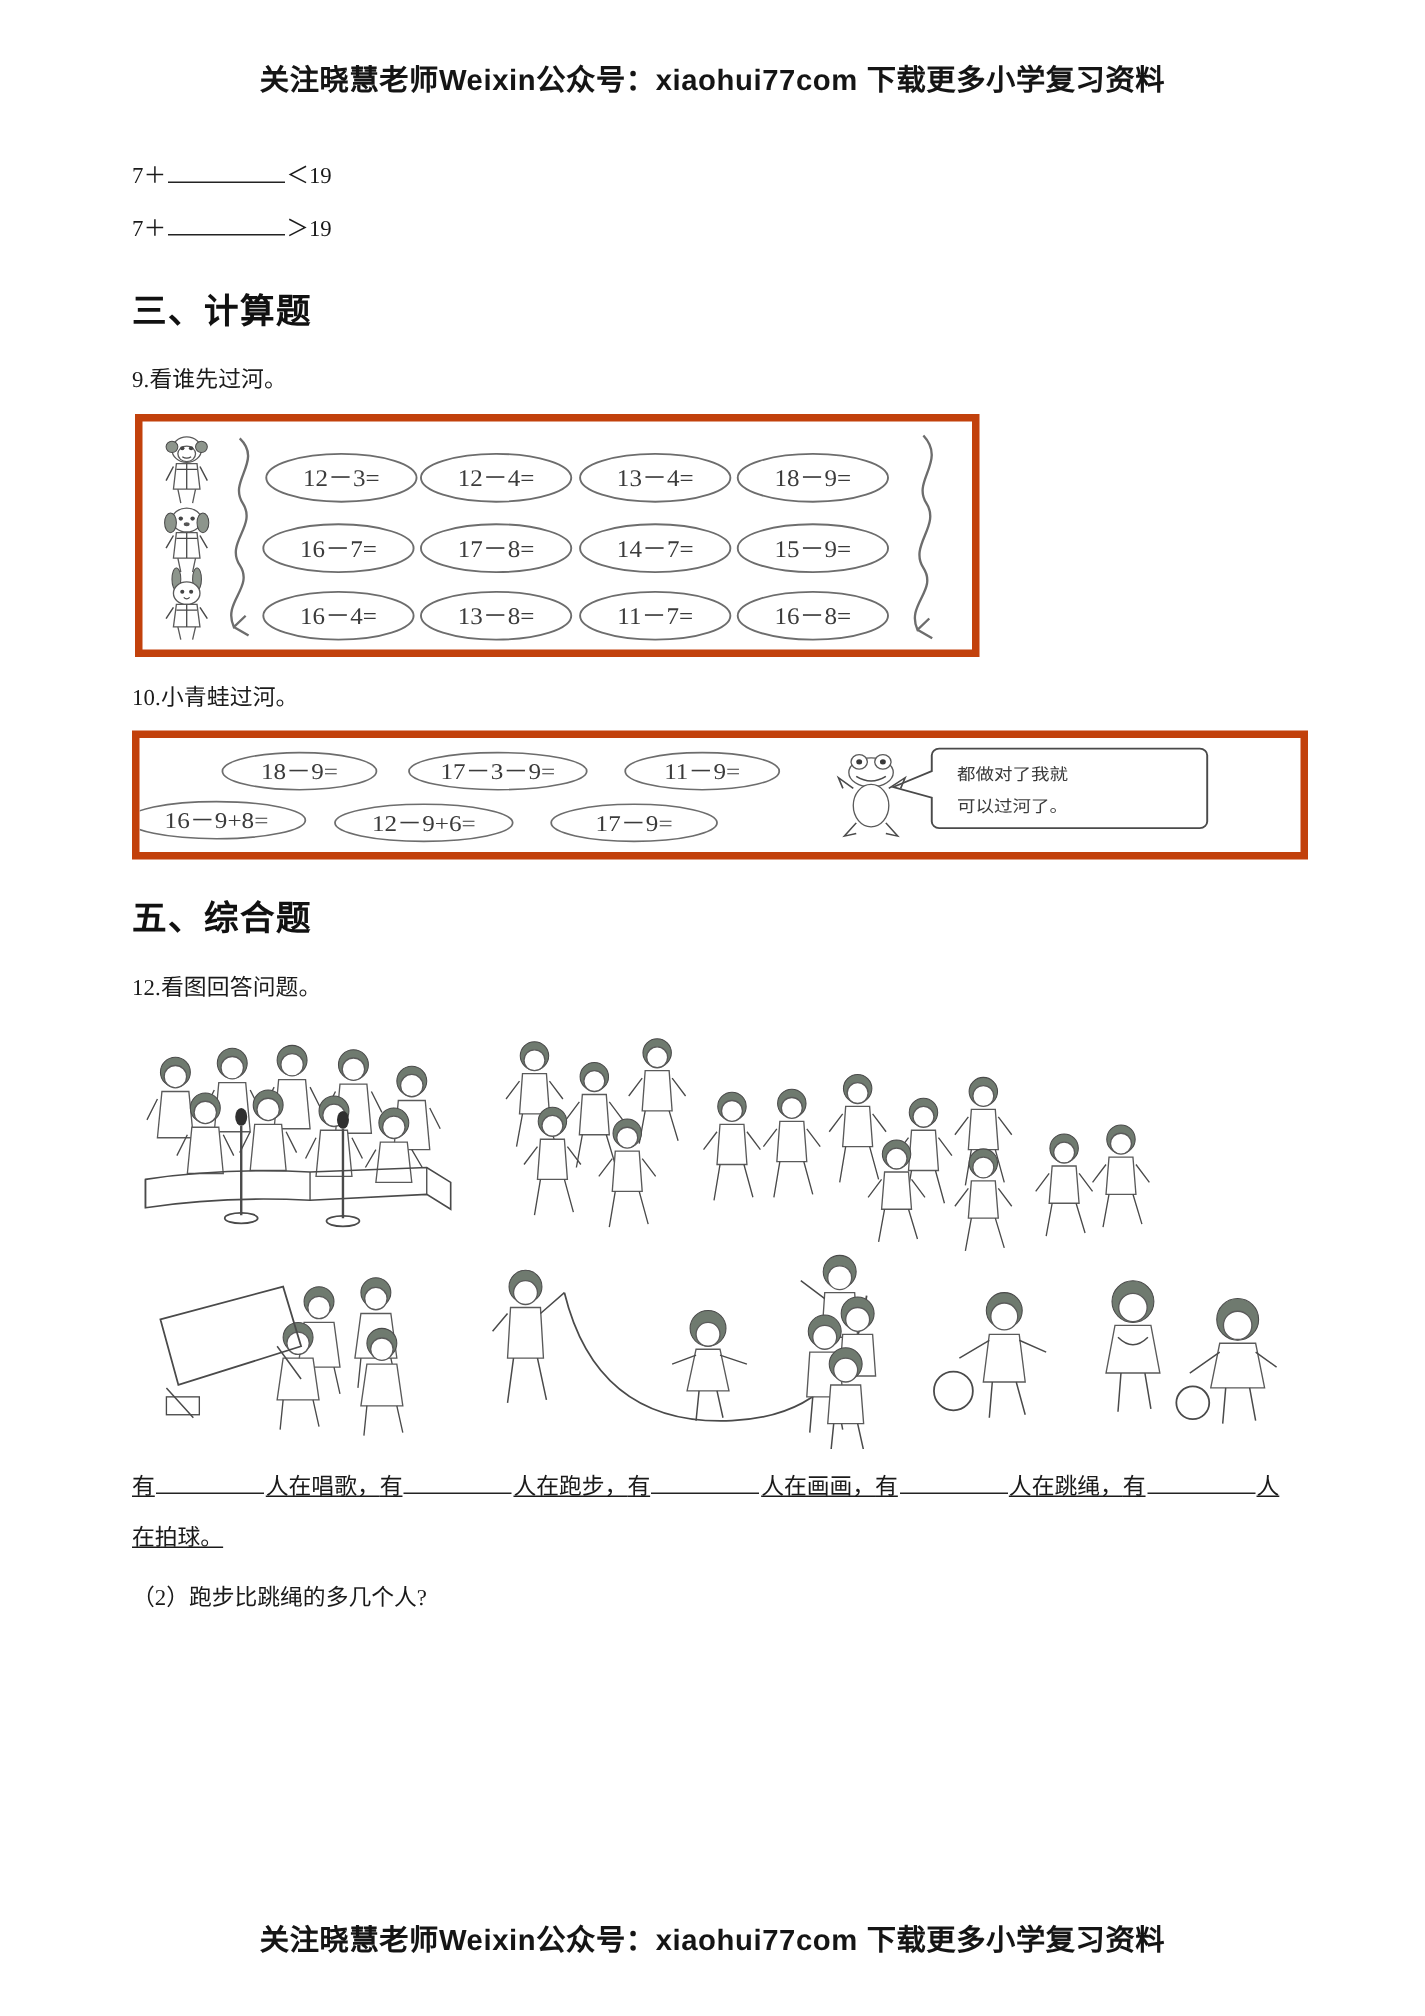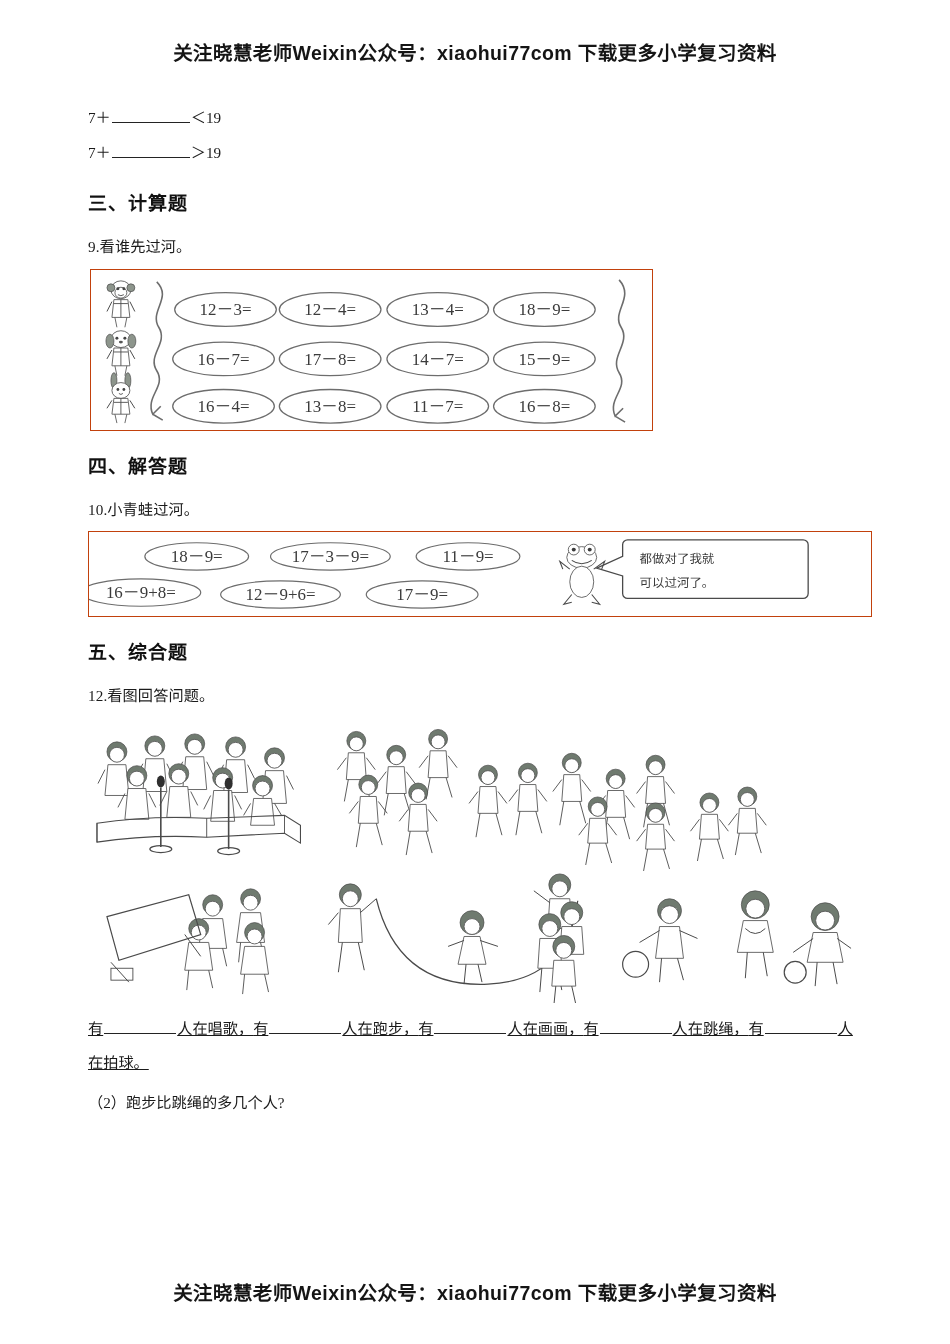--- a/index.html
+++ b/index.html
@@ -68,34 +68,34 @@
     border-bottom: 1.4px solid #232323;
     width: 78px;
     height: 0.92em;
     vertical-align: baseline;
     margin: 0 1px;
   }
 
   h2.section-title {
     font-family: "Liberation Sans", "DejaVu Sans", sans-serif;
     font-weight: bold;
-    font-size: 19px;
+    font-size: 23px;
     margin: 20px 0 20px 0;
     color: #111;
     letter-spacing: 1px;
   }
 
   
   .figure {
     position: relative;
     background: #ffffff;
     border: 1px solid #e3e3e3;
     overflow: hidden;
   }
-  .figure.plain { border: 1px solid #c2410c; }
+  .figure.plain { border: 5px solid #c2410c; }
 
   
   #fig-q9 { width: 563px; height: 162px; margin: 10px 0 6px 2px; }
   
   #fig-q10 { width: 784px; height: 86px; margin: 8px 0 6px 0; }
   
   #fig-q12 { width: 784px; height: 283px; margin: 12px 0 10px 0; border-color: #fff; }
 
   .fig-svg { display: block; width: 100%; height: 100%; }
 
@@ -229,21 +229,20 @@
             <text class="eqtext" x="240" y="144" text-anchor="middle">13－8=</text>
             <ellipse class="ink" stroke-width="1.3" cx="348" cy="138" rx="51" ry="17"></ellipse>
             <text class="eqtext" x="348" y="144" text-anchor="middle">11－7=</text>
             <ellipse class="ink" stroke-width="1.3" cx="455" cy="138" rx="51" ry="17"></ellipse>
             <text class="eqtext" x="455" y="144" text-anchor="middle">16－8=</text>
           </g>
         </svg>
       </div>
     </div>
 
-    <h2 class="section-title">四、解答题</h2>
 
     <div class="q-block">
       <p class="q-text">10.小青蛙过河。</p>
 
       <div class="figure plain" id="fig-q10">
         <svg class="fig-svg" viewBox="0 0 784 86" preserveAspectRatio="none">
 
           <ellipse class="ink" stroke-width="1.2" cx="108" cy="25" rx="52" ry="14"></ellipse>
           <text class="eqtext" x="108" y="31" text-anchor="middle">18－9=</text>
           <ellipse class="ink" stroke-width="1.2" cx="242" cy="25" rx="60" ry="14"></ellipse>

